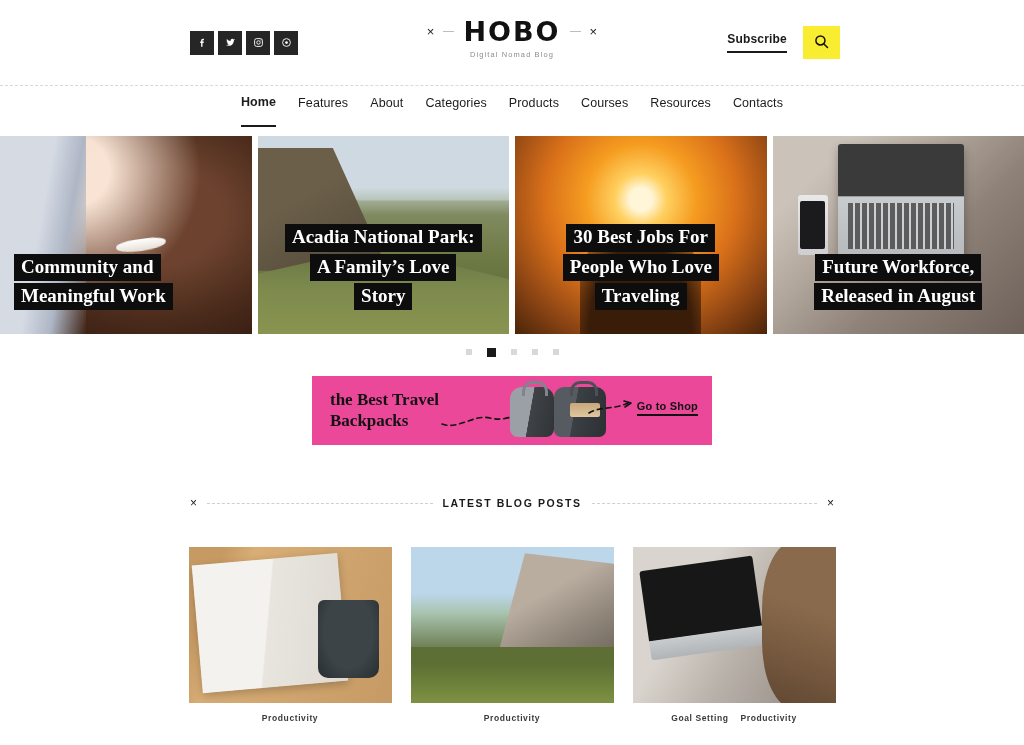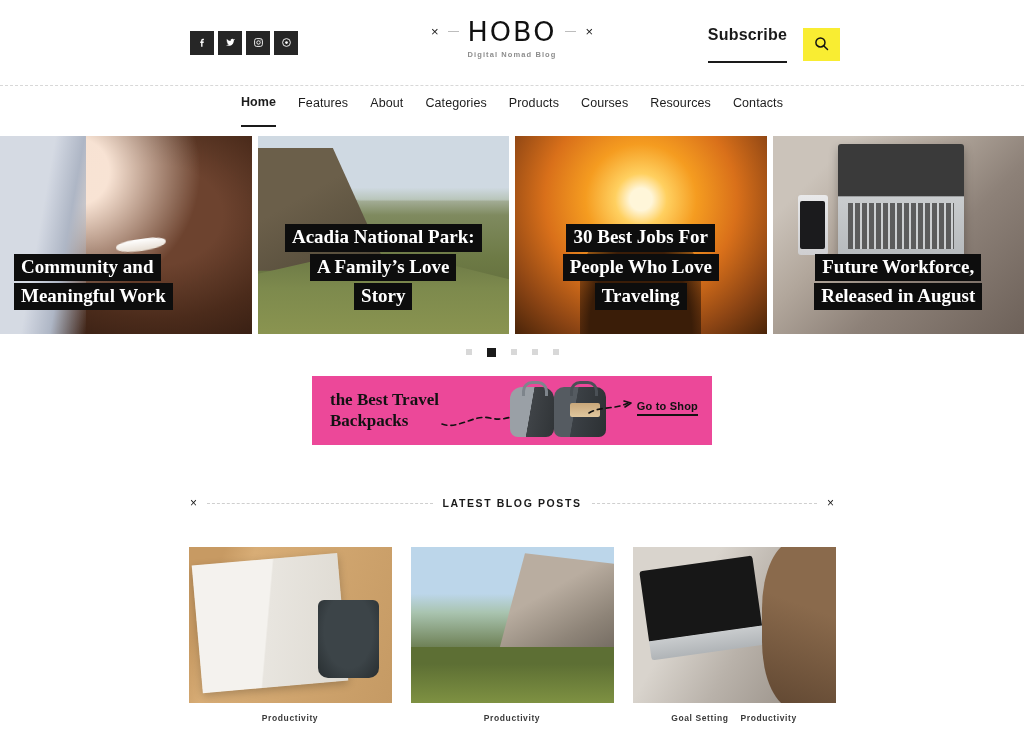--- a/index.html
+++ b/index.html
@@ -54,51 +54,50 @@
     color: #1a1a1a;
     line-height: 1;
     font-family: "Liberation Sans", sans-serif;
   }
   .logo-dash {
     width: 11px; height: 1px; background: #bdbdbd;
   }
   .logo-text {
     font-family: "DejaVu Sans", sans-serif;
     font-size: 27px;
-    font-weight: 400;
+    font-weight: 700;
     letter-spacing: 2px;
     line-height: 1;
     color: #111;
     position: relative;
   }
   .logo-sub {
     margin-top: 5px;
     font-size: 7.5px;
     letter-spacing: 1.1px;
     color: #8d8d8d;
     font-family: "Liberation Sans", sans-serif;
-    font-weight: bold;
   }
 
   .topbar-right {
     position: absolute;
     right: 184px;
     top: 26px;
     display: flex;
     align-items: center;
     gap: 16px;
   }
   .subscribe {
-    font-size: 16px;
+    font-size: 12px;
     font-weight: 700;
     letter-spacing: .2px;
     color: #1a1a1a;
     text-decoration: none;
     border-bottom: 2px solid #1a1a1a;
-    padding-bottom: 17px;
+    padding-bottom: 5px;
     cursor: pointer;
     text-align: center;
   }
   .search-btn {
     width: 37px; height: 33px;
     background: #f9ed32;
     display: flex;
     align-items: center;
     justify-content: center;
     cursor: pointer;

